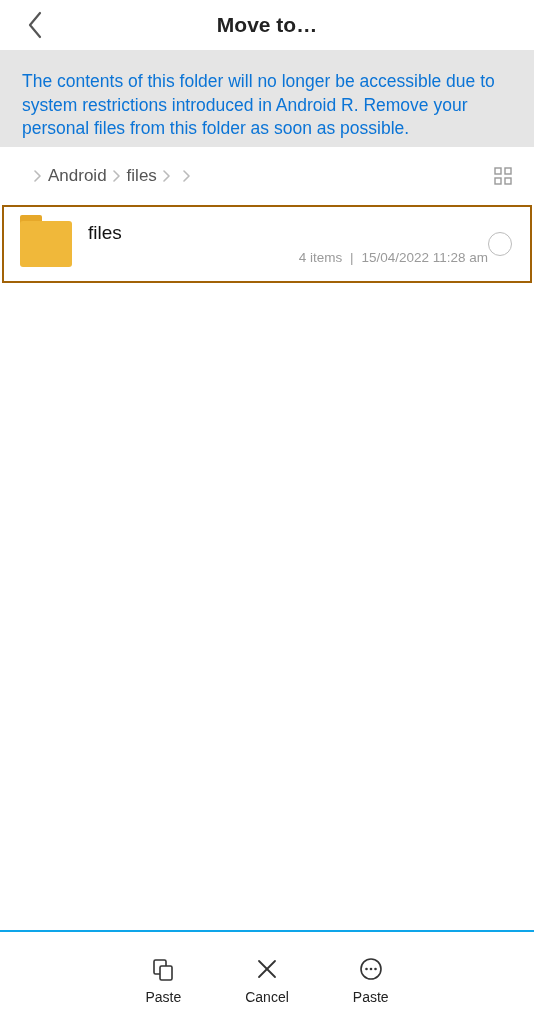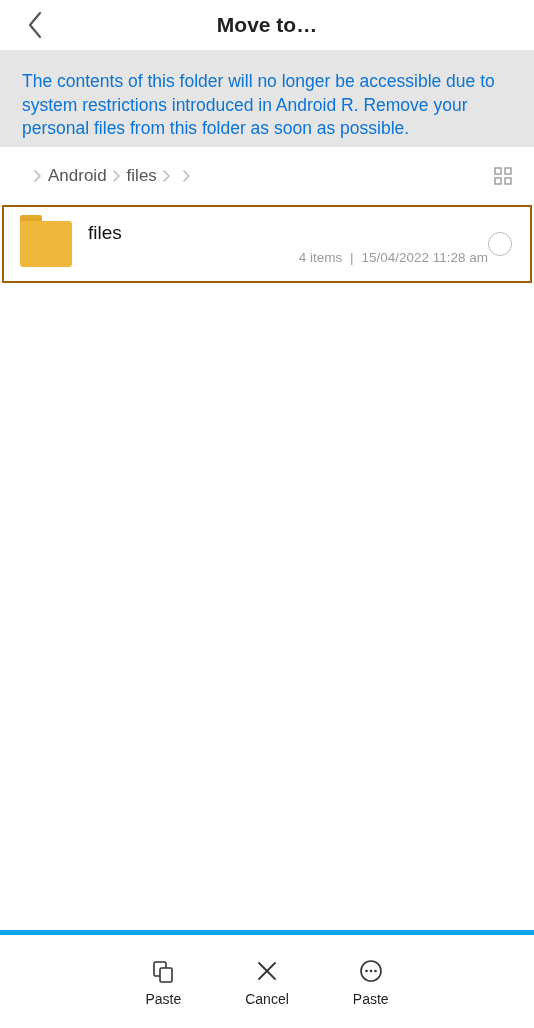--- a/index.html
+++ b/index.html
@@ -32,21 +32,21 @@
   .folder-ic { width: 52px; height: 46px; position: relative; margin-right: 16px; }
   .folder-back { position: absolute; inset: 0; background: #f0b83a; border-radius: 3px; }
   .folder-tab { position: absolute; top: -6px; left: 0; width: 22px; height: 10px; background: #e6a82a; border-radius: 2px 2px 0 0; }
   .row-main { flex: 1; }
   .row-title { font-size: 19px; color: #111; margin-bottom: 6px; }
   .row-sub { font-size: 13.5px; color: #9a9a9a; text-align: right; }
   .row-sub .divider { margin: 0 4px; }
   .row-radio { width: 24px; height: 24px; border: 1.5px solid #bcbcbc; border-radius: 50%; }
 
   
-  .bottom { height: 98px; border-top: 5px solid #0ea5e9; display: flex; align-items: center; justify-content: center; gap: 64px; }
+  .bottom { height: 98px; border-top: 2px solid #0ea5e9; display: flex; align-items: center; justify-content: center; gap: 64px; }
   .action { display: flex; flex-direction: column; align-items: center; gap: 6px; cursor: pointer; }
   .action .icon { width: 28px; height: 28px; display: flex; align-items: center; justify-content: center; }
   .action .label { font-size: 14px; color: #222; }
   .action svg { width: 24px; height: 24px; }
 </style>
 </head>
 <body>
 
 <div class="screen">
   <div class="header">

